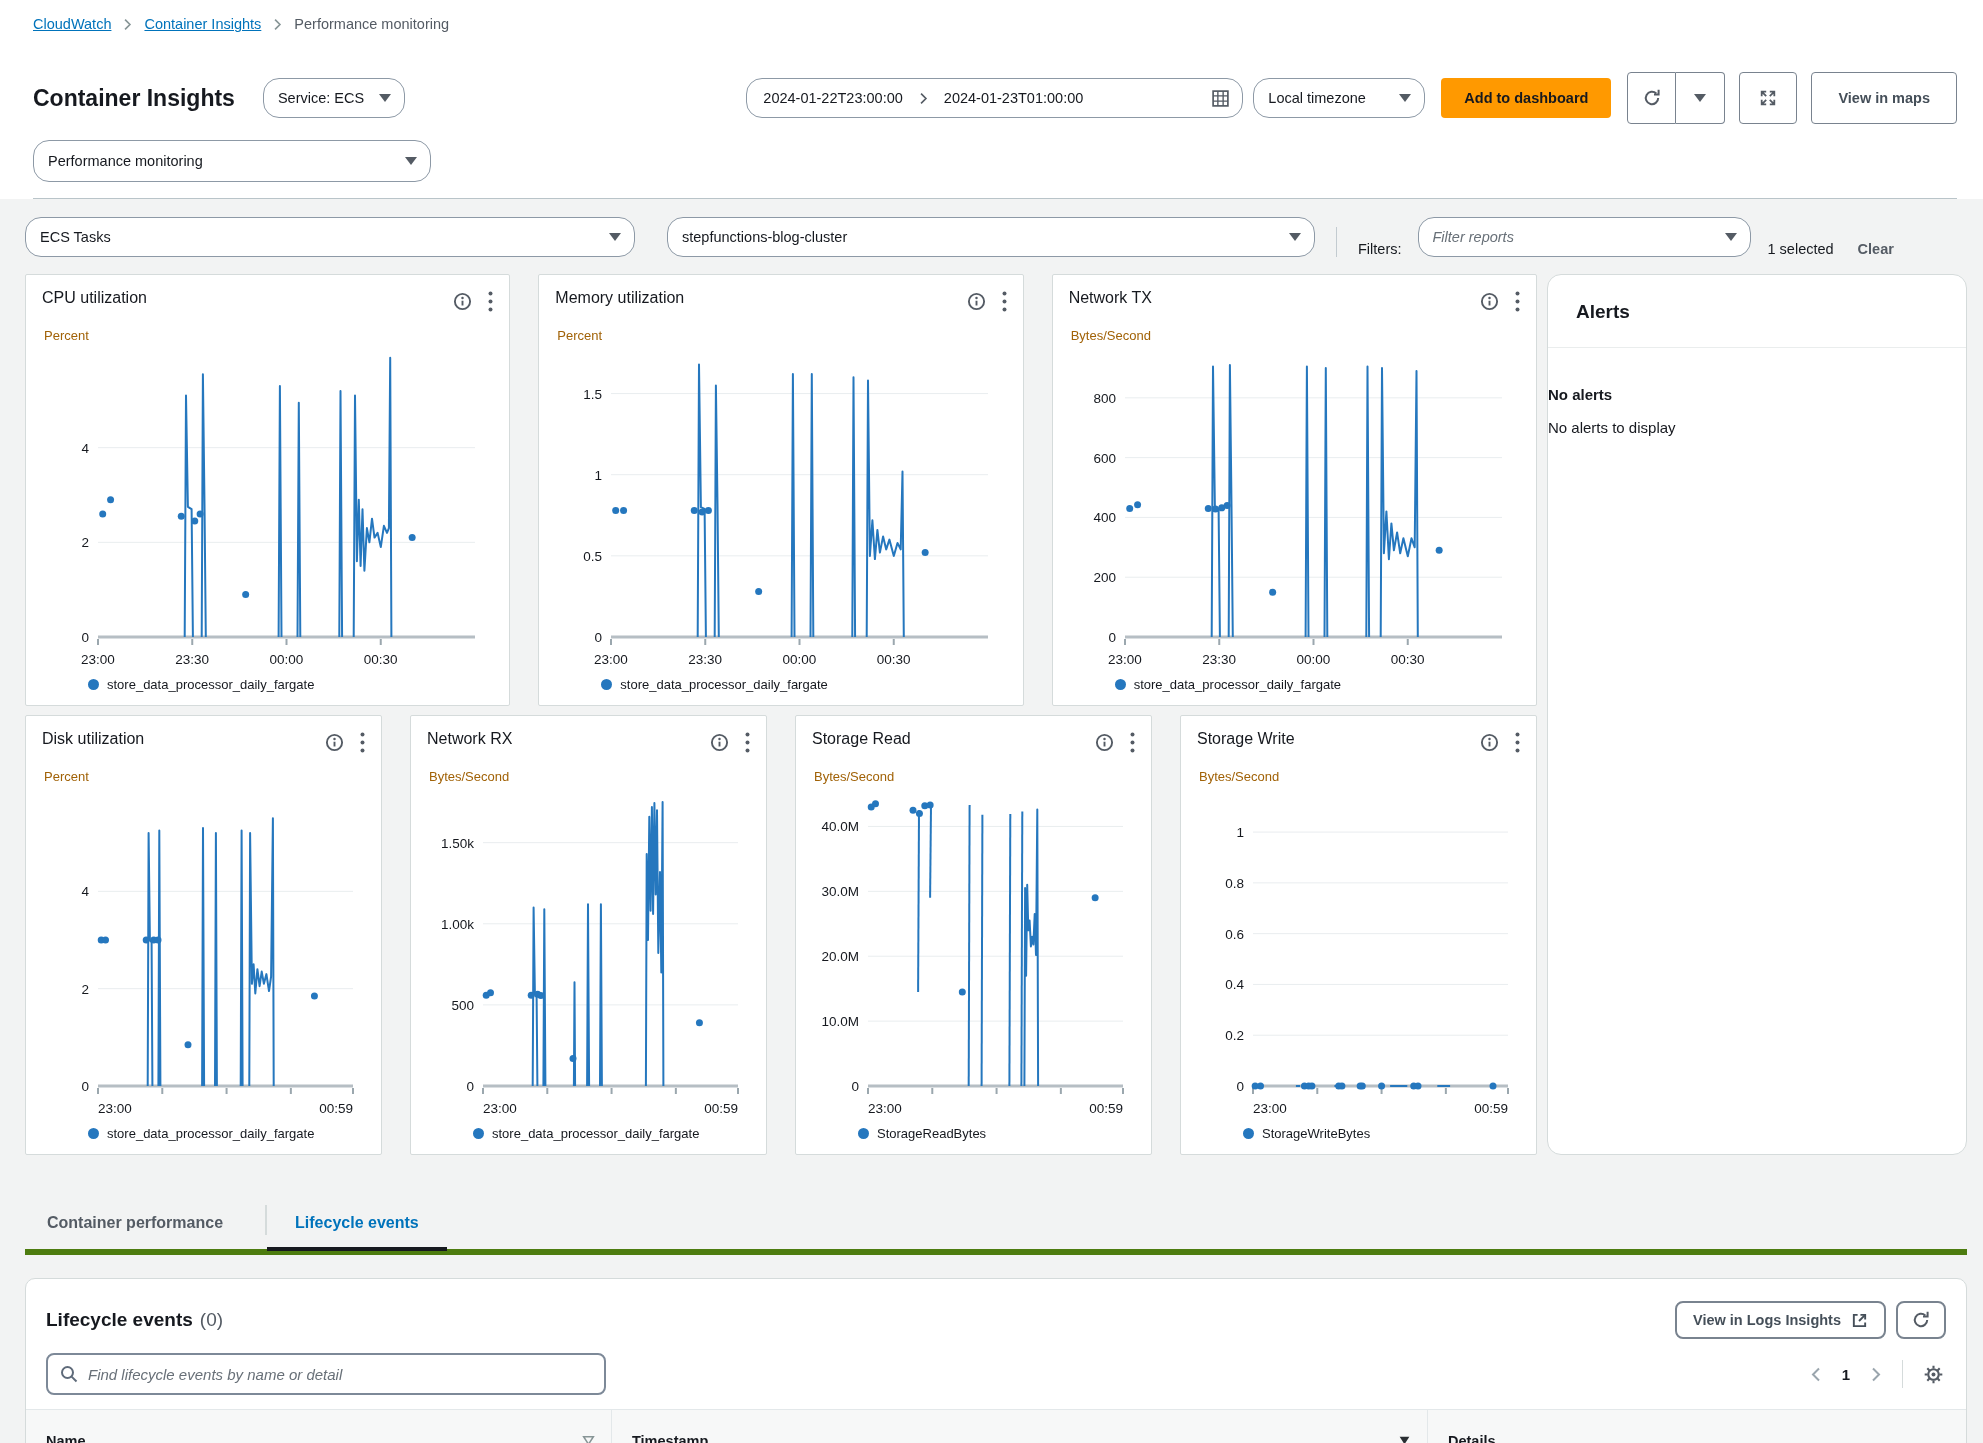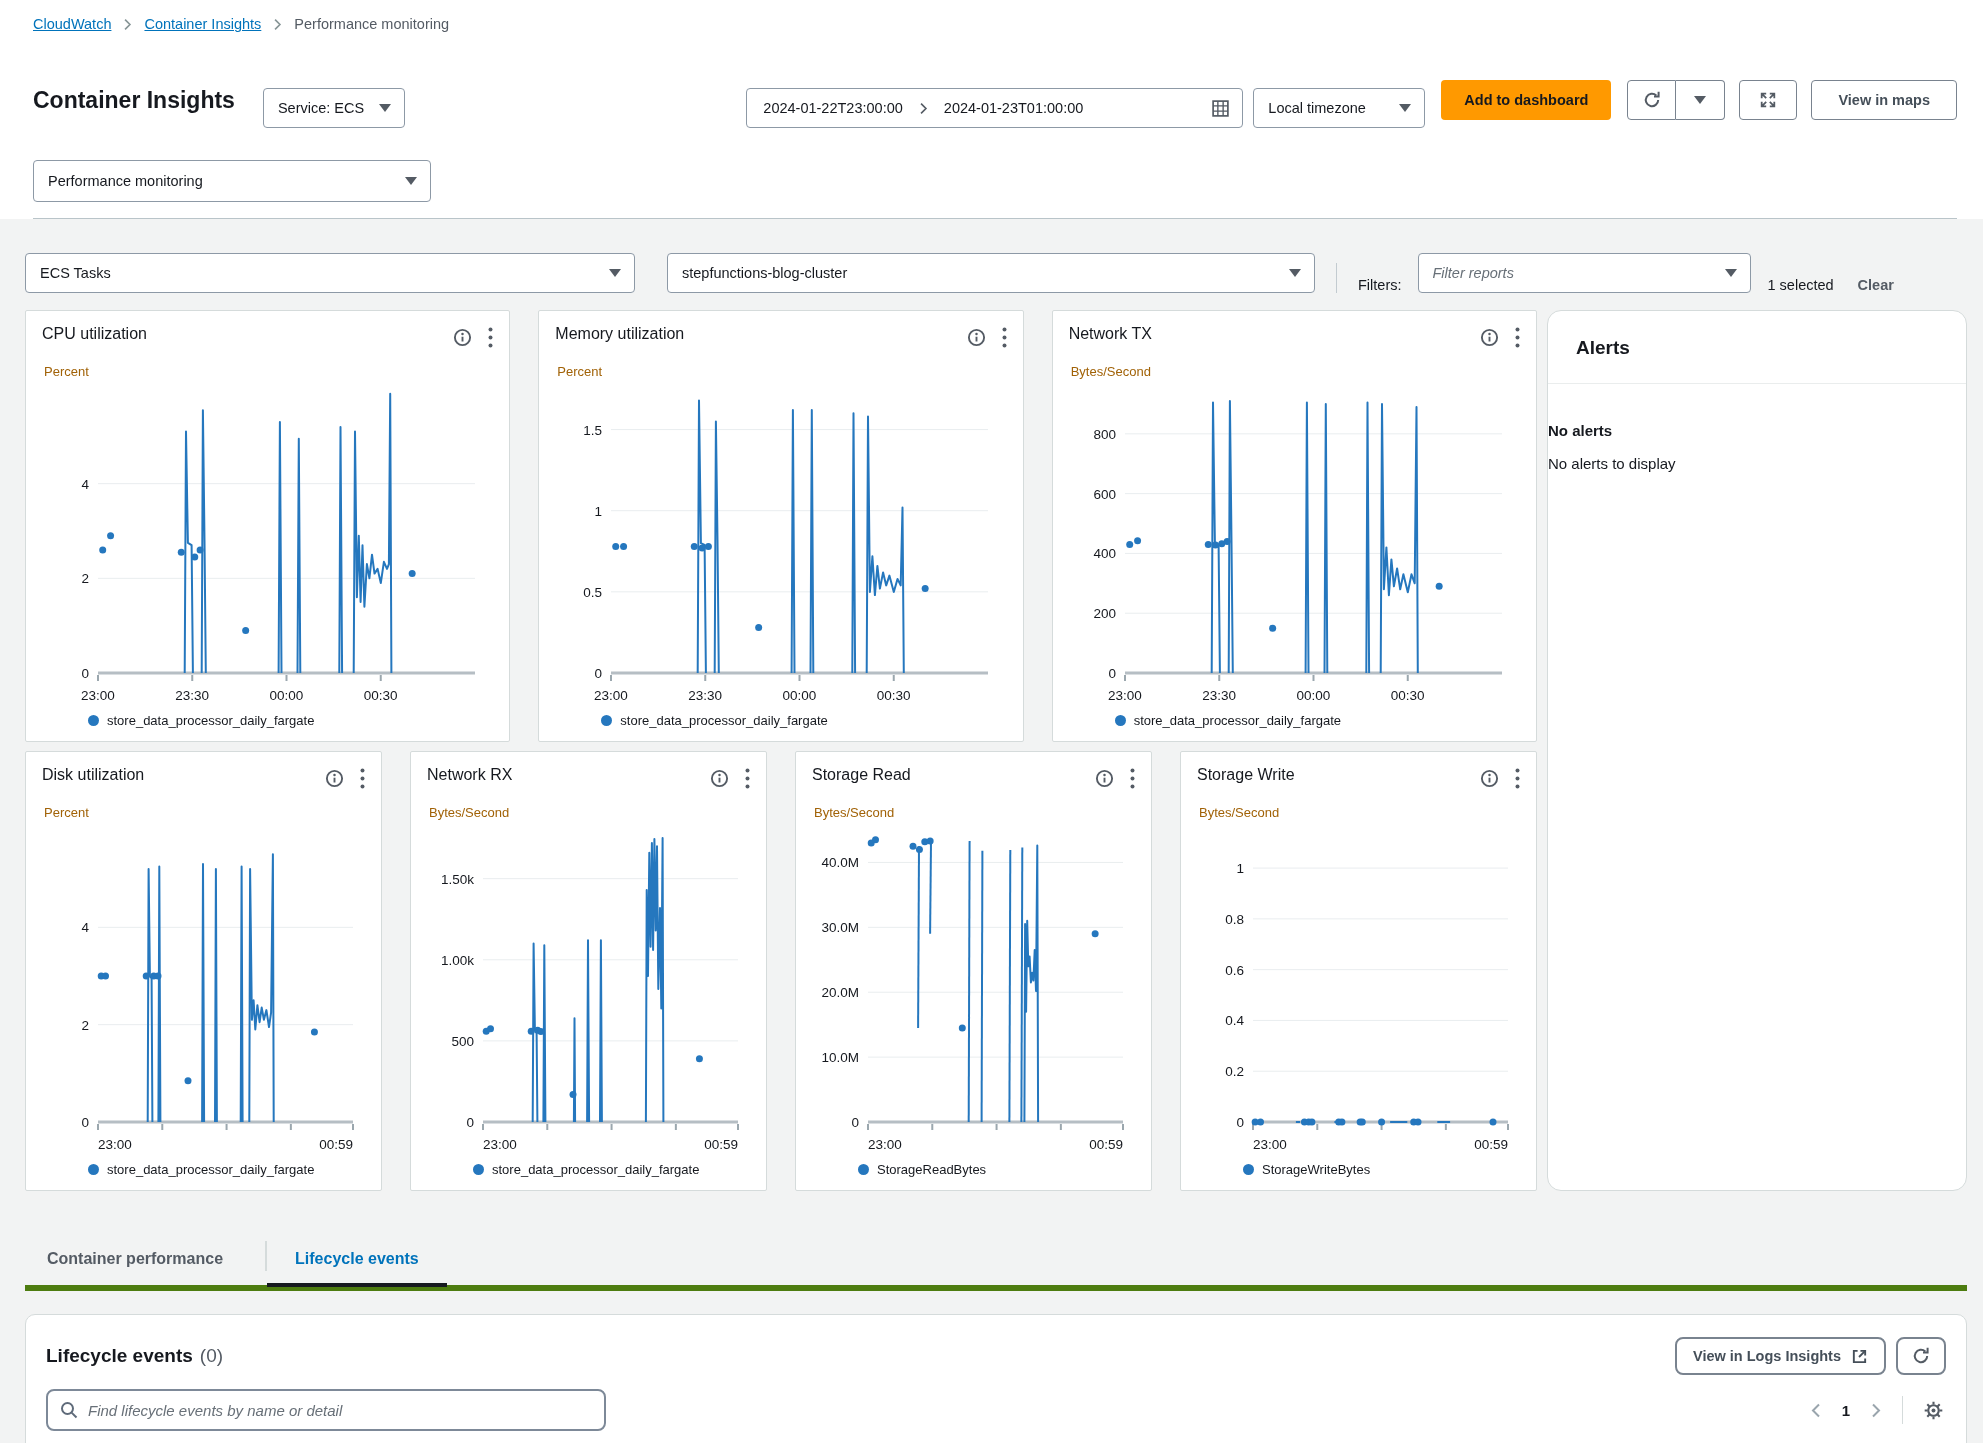--- a/index.html
+++ b/index.html
@@ -6,29 +6,29 @@
   html,body { width:1983px; height:1443px; overflow:hidden; background:#fff;
     font-family:"Liberation Sans", sans-serif; color:#16191f; }
   .topbar { padding:0 26px 0 33px; background:#fff; }
   
   .breadcrumb { padding-top:16px; font-size:14.5px; display:flex; align-items:center; gap:10px; }
   .breadcrumb a { color:#0073bb; text-decoration:underline; cursor:pointer; }
   .breadcrumb .current { color:#545b64; }
   
   .header-row { margin-top:40px; display:flex; align-items:center; }
   h1 { font-size:23px; font-weight:700; margin-right:28px; }
-  .ctl { height:40px; background:#fff; border:1px solid #8d99a6; border-radius:4px;
-         font-size:14.5px; color:#16191f; display:inline-flex; align-items:center; cursor:pointer;margin-top:16px; }
+  .ctl { height:40px; background:#fff; border:1px solid #8d99a6; border-radius:16px;
+         font-size:14.5px; color:#16191f; display:inline-flex; align-items:center; cursor:pointer; }
   .select-box { position:relative; padding:0 40px 0 14px; }
   .caret { position:absolute; right:13px; top:50%; margin-top:-4px; width:0; height:0;
            border-left:6px solid transparent; border-right:6px solid transparent; border-top:8px solid #545b64; }
   .date-range { width:497px; padding:0 12px 0 16px; gap:14px; margin-left:auto; }
   .date-range .cal { margin-left:auto; display:flex; }
   .tz { width:172px; margin-left:10px; }
-  .btn { height:40px; border:1px solid #79838f; border-radius:4px; background:#fff;
+  .btn { height:52px; border:1px solid #79838f; border-radius:4px; background:#fff;
          font-size:14.5px; font-weight:700; color:#454f59; display:inline-flex;
          align-items:center; justify-content:center; cursor:pointer; }
   .btn-primary { height:40px; border-radius:4px; border:1px solid transparent; background:#ff9900;
          color:#16191f; font-weight:700; font-size:14.5px; padding:0 22px; margin-left:16px; cursor:pointer; }
   .btn-group { display:flex; margin-left:16px; }
   .btn-group .btn { width:49px; }
   .btn-group .btn:first-child { border-radius:4px 0 0 4px; }
   .btn-group .btn:last-child { border-radius:0 4px 4px 0; border-left:none; position:relative; }
   .btn-icon { width:58px; margin-left:14px; }
   .btn-maps { padding:0 26px; margin-left:14px; }

